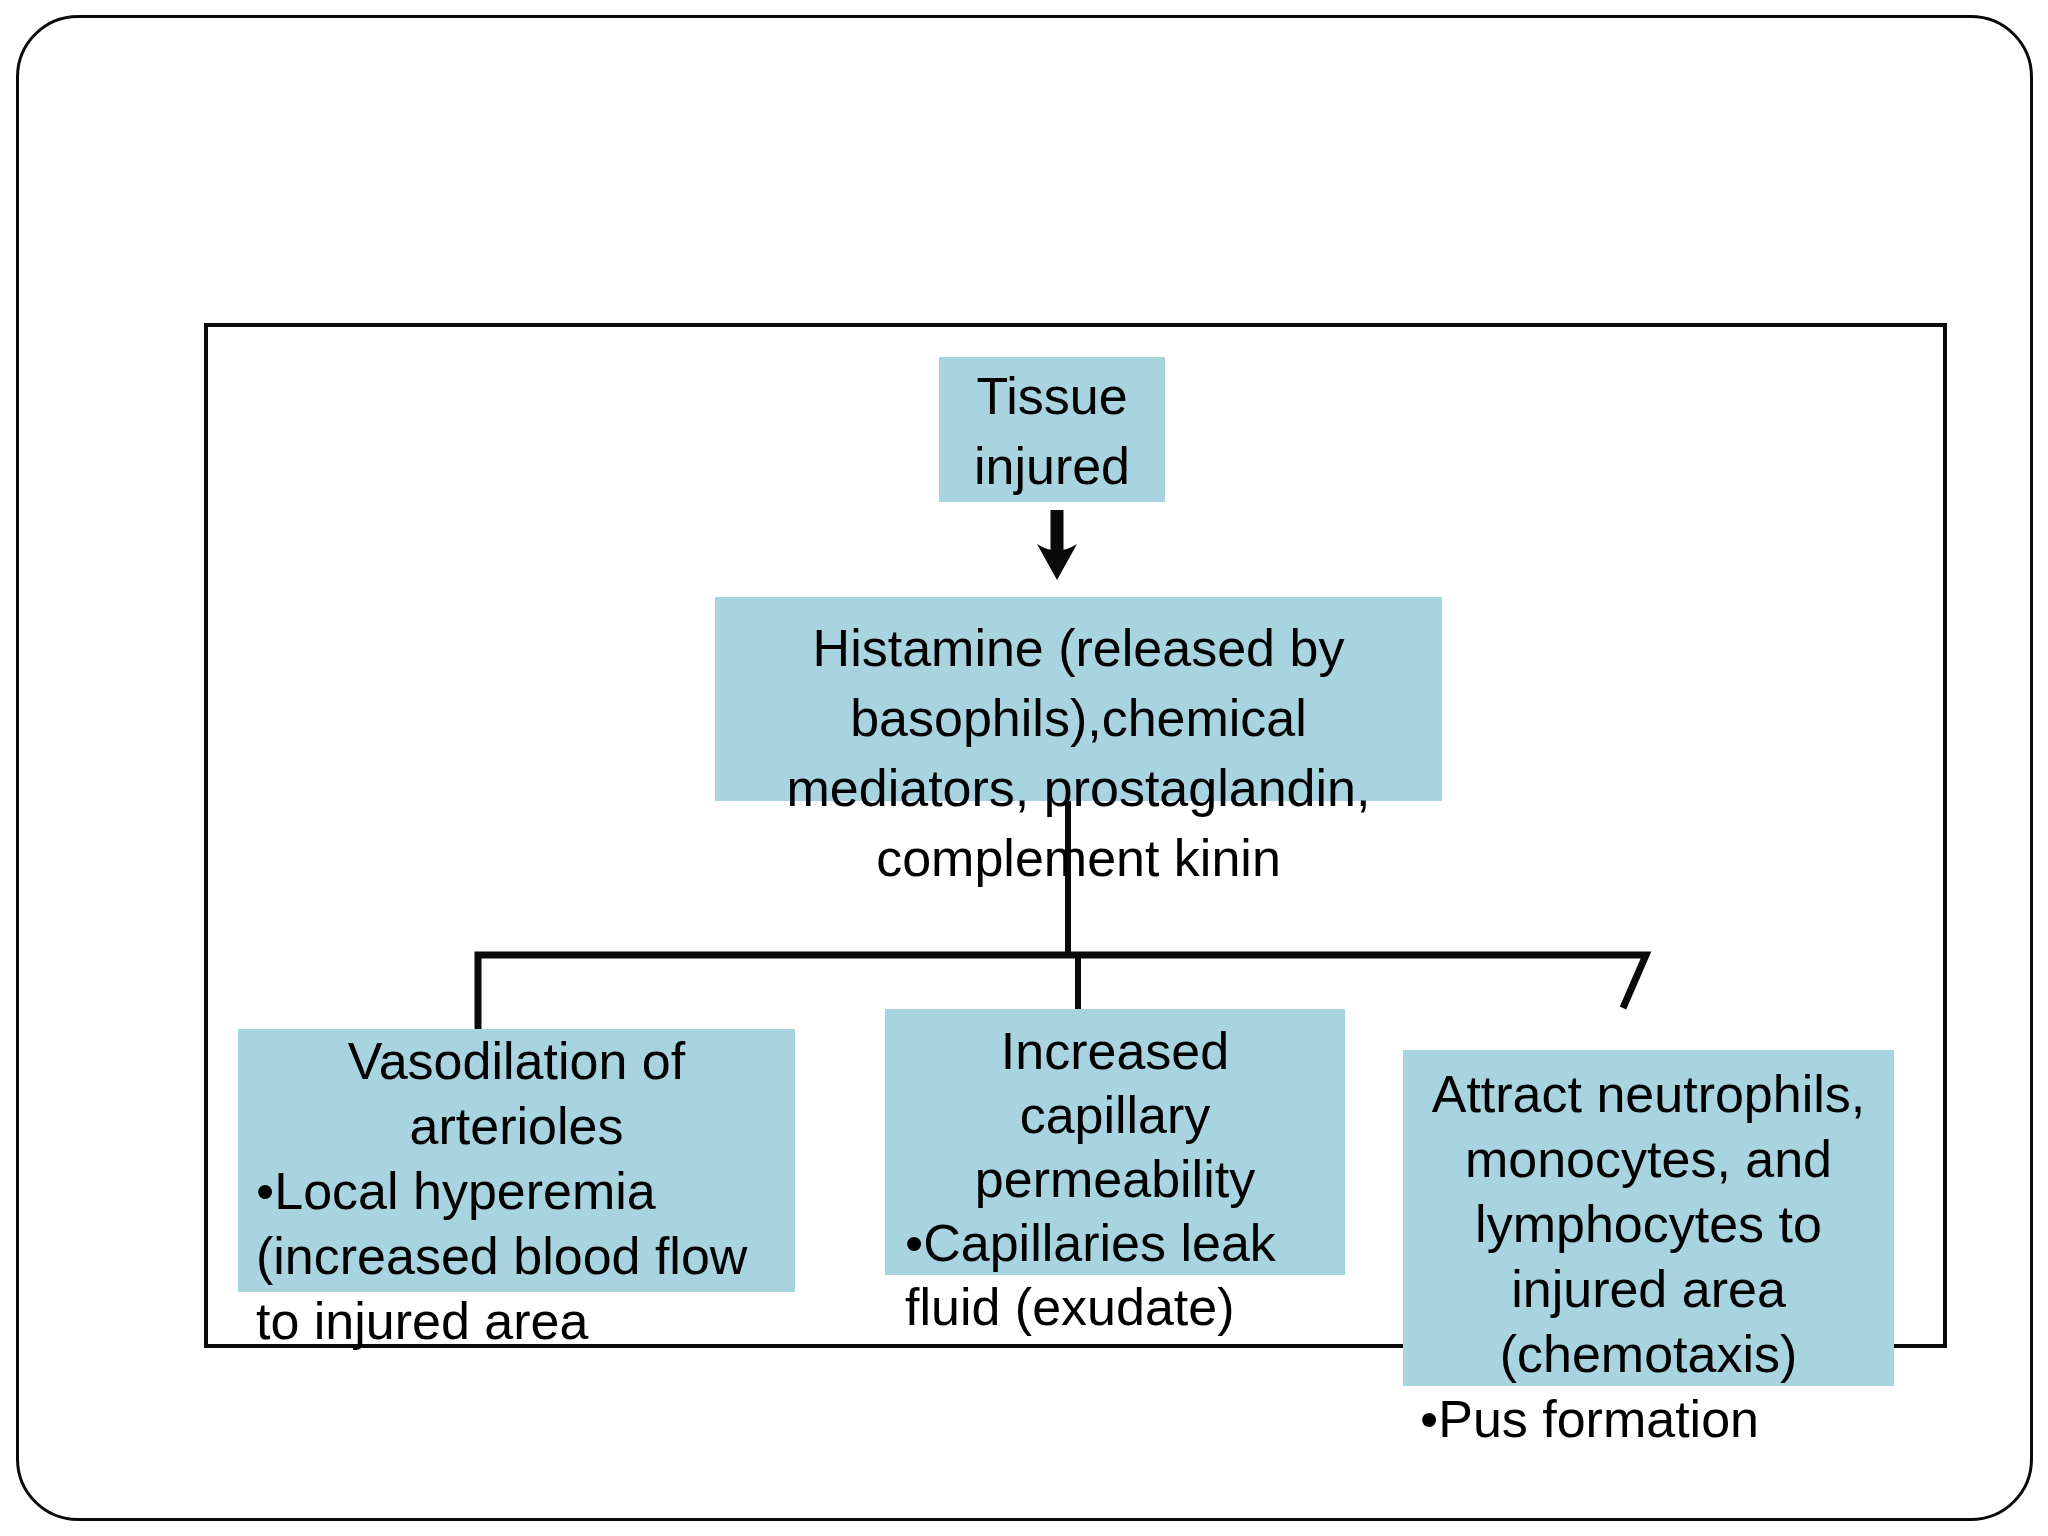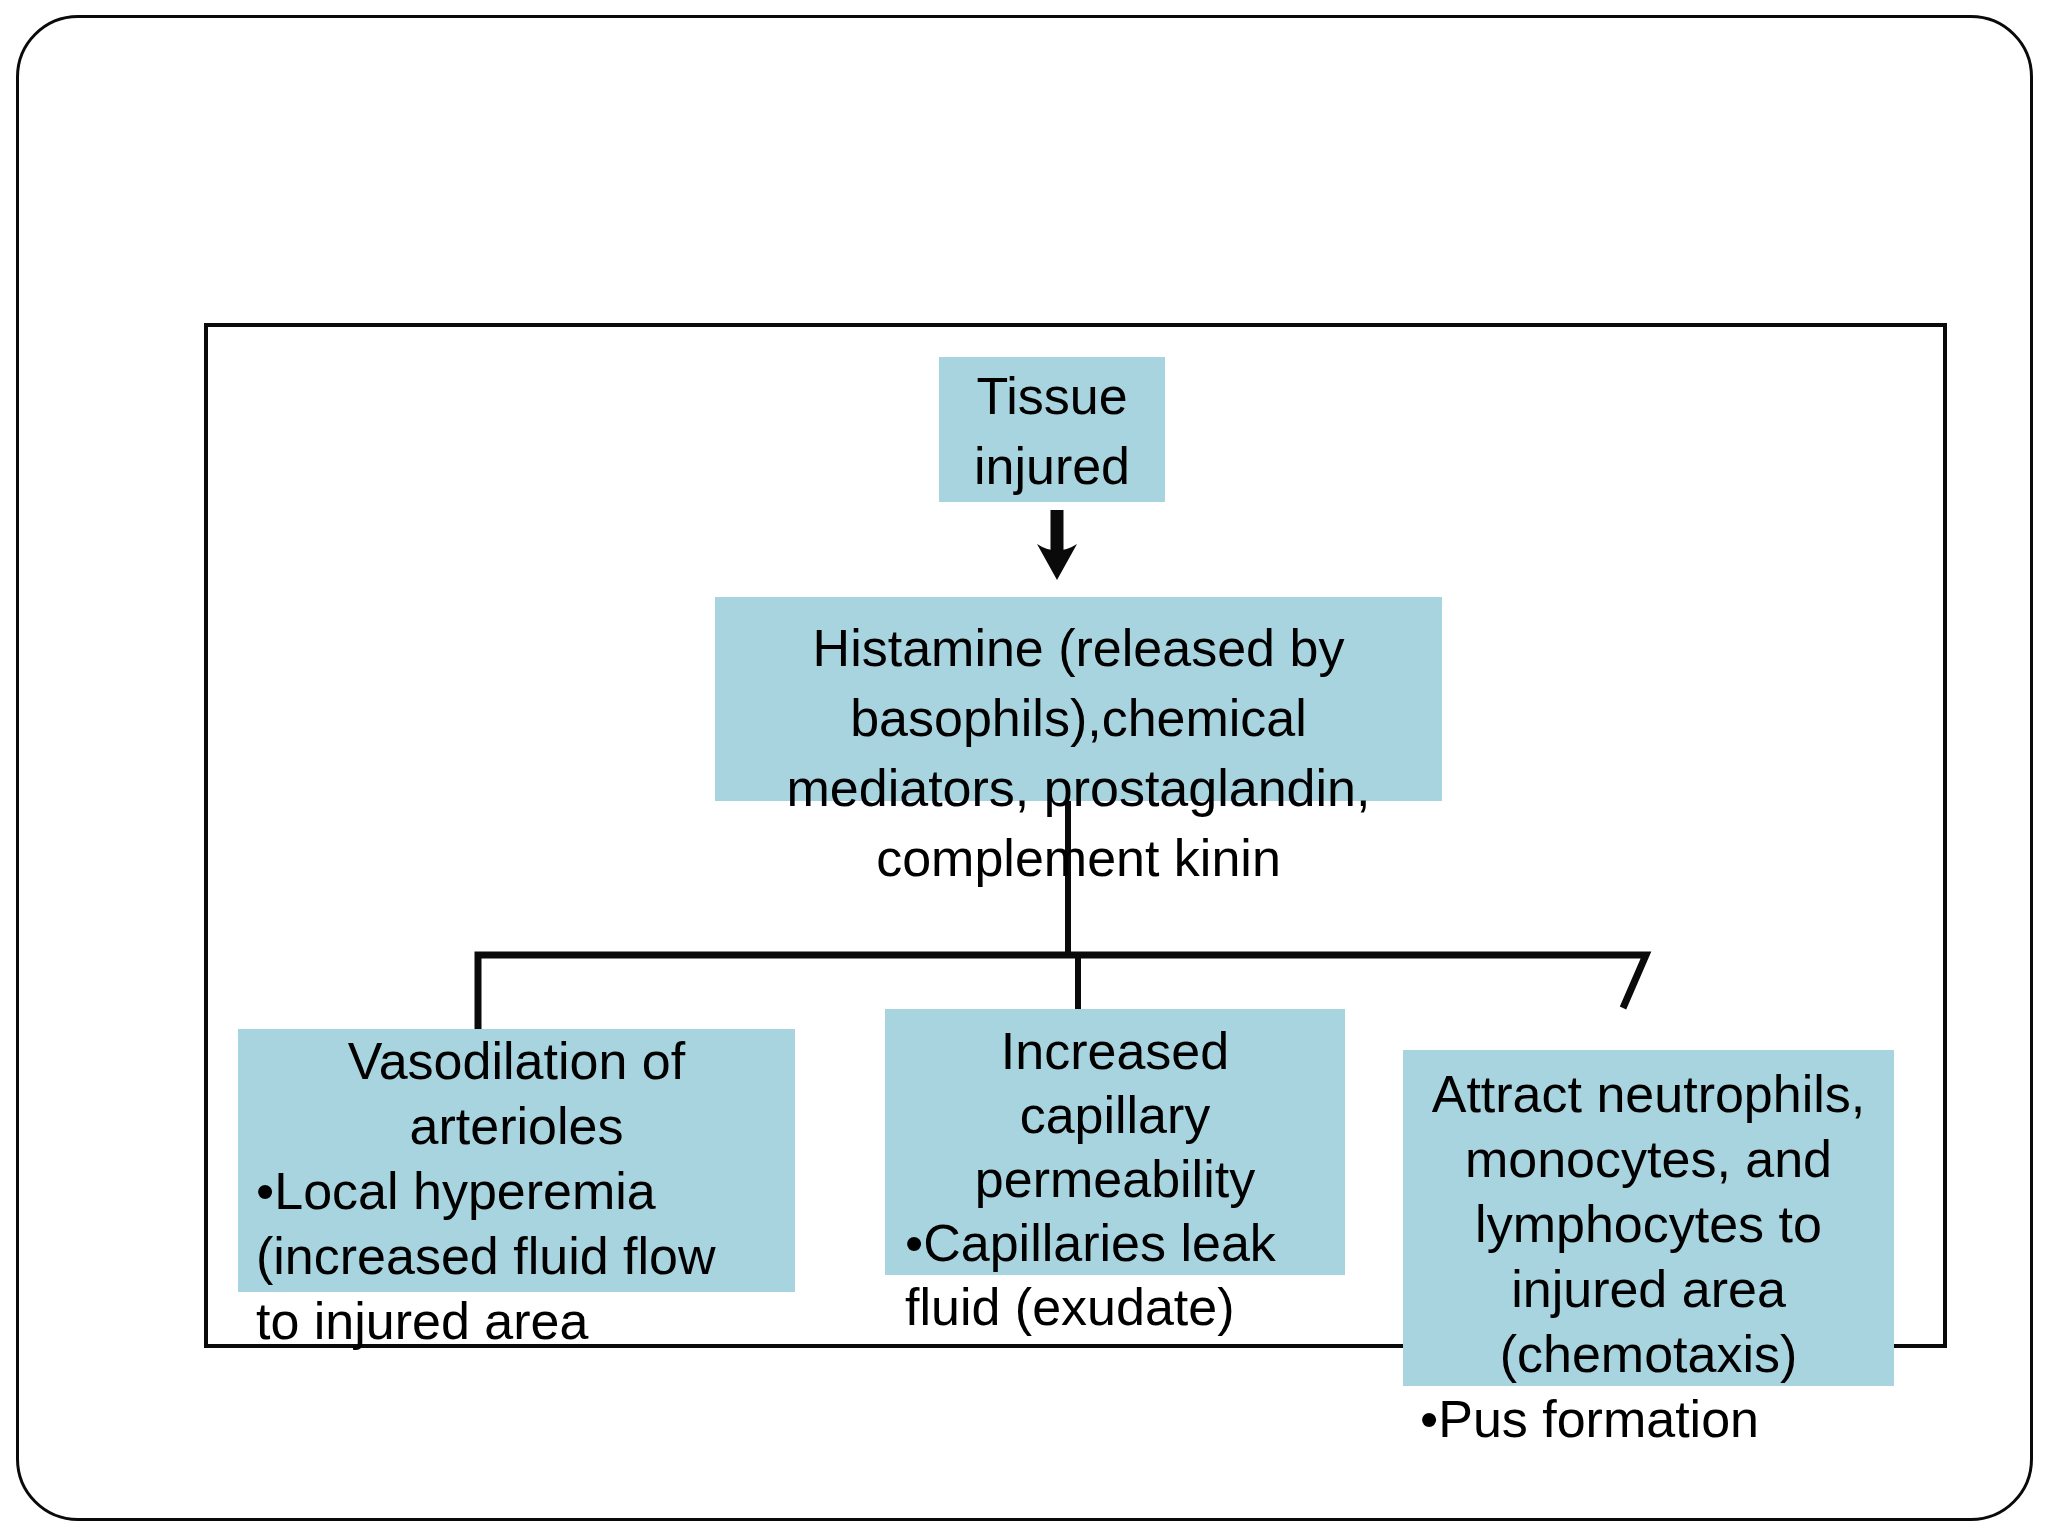--- a/index.html
+++ b/index.html
@@ -63,21 +63,21 @@
     <div class="ln c">Histamine (released by</div>
     <div class="ln c">basophils),chemical</div>
     <div class="ln c">mediators, prostaglandin,</div>
     <div class="ln c">complement kinin</div>
   </div>
 
   <div class="fbox box-vaso">
     <div class="ln c">Vasodilation of</div>
     <div class="ln c">arterioles</div>
     <div class="ln l">•Local hyperemia</div>
-    <div class="ln l">(increased fluid flow</div>
+    <div class="ln l">(increased blood flow</div>
     <div class="ln l">to injured area</div>
   </div>
 
   <div class="fbox box-capi">
     <div class="ln c">Increased</div>
     <div class="ln c">capillary</div>
     <div class="ln c">permeability</div>
     <div class="ln l">•Capillaries leak</div>
     <div class="ln l">fluid (exudate)</div>
   </div>

